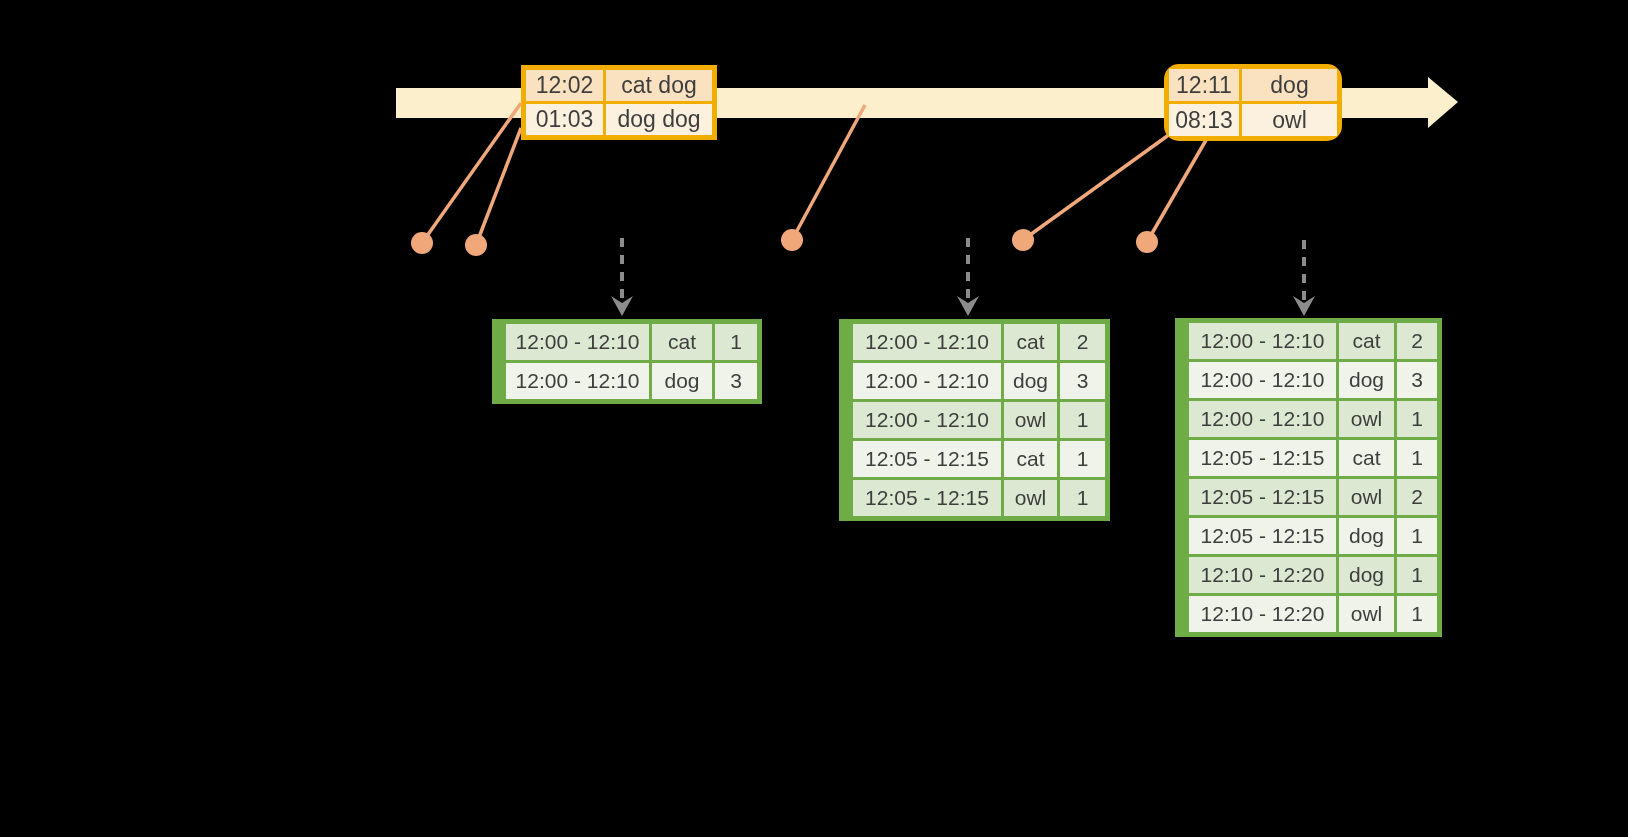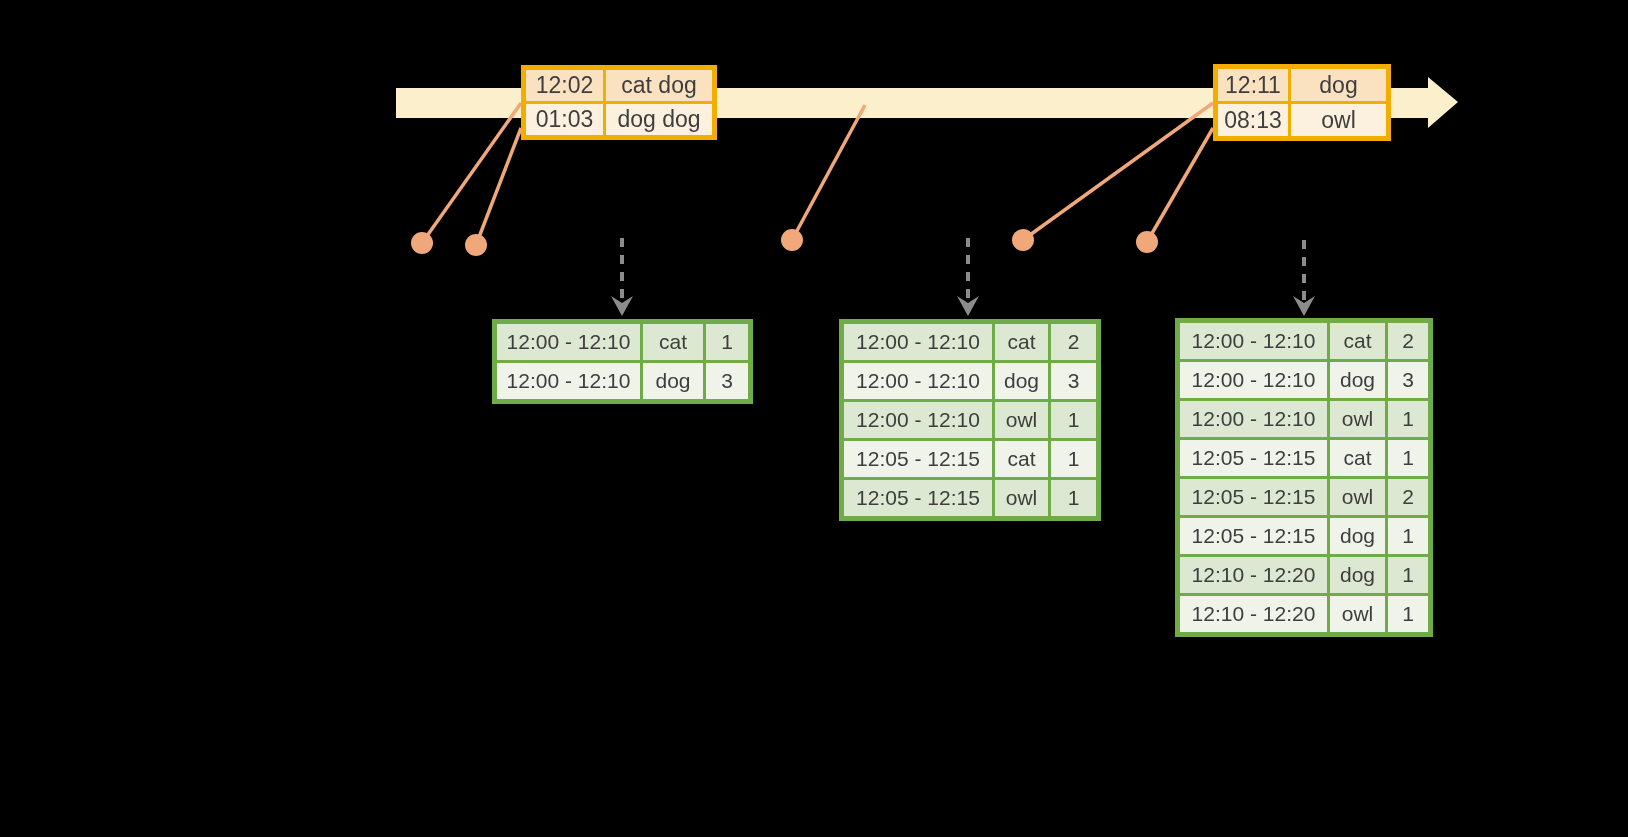--- a/index.html
+++ b/index.html
@@ -16,24 +16,24 @@
     color:#3e3e3e; white-space:nowrap;
   }
 
   
   .etable { border:5px solid #f2ae00; background:#f2ae00; gap:3px; }
   .etable .cell { font-size:23px; }
   .peach { background:#fae2c1; }
   .cream { background:#fcf1de; }
   #et0 { left:521px; top:65px;  grid-template-columns:77px 106px; grid-auto-rows:31px; }
   #et1 { left:865px; top:86px;  grid-template-columns:81px 112px; grid-auto-rows:28px; }
-  #et2 { left:1213px; top:64px; grid-template-columns:70px 95px;  grid-auto-rows:32px; }
+  #et2 { left:1164px; top:64px; grid-template-columns:70px 95px;  grid-auto-rows:32px;border-radius:15px; }
 
   
-  .gtable { border:5px solid #6fac47; background:#6fac47; gap:3px; }
+  .gtable { border:5px solid #6fac47; background:#6fac47; gap:3px;padding-left:9px; }
   .gtable .cell { font-size:21px; }
   .gdark  { background:#dce8d1; }
   .glight { background:#eff3ea; }
   #gt0 { left:492px;  top:319px; grid-template-columns:143px 60px 42px; grid-auto-rows:36px; }
   #gt1 { left:839px;  top:319px; grid-template-columns:148px 53px 45px; grid-auto-rows:36px; }
   #gt2 { left:1175px; top:318px; grid-template-columns:147px 55px 40px; grid-auto-rows:36px; }
 </style>
 </head>
 <body>
 

